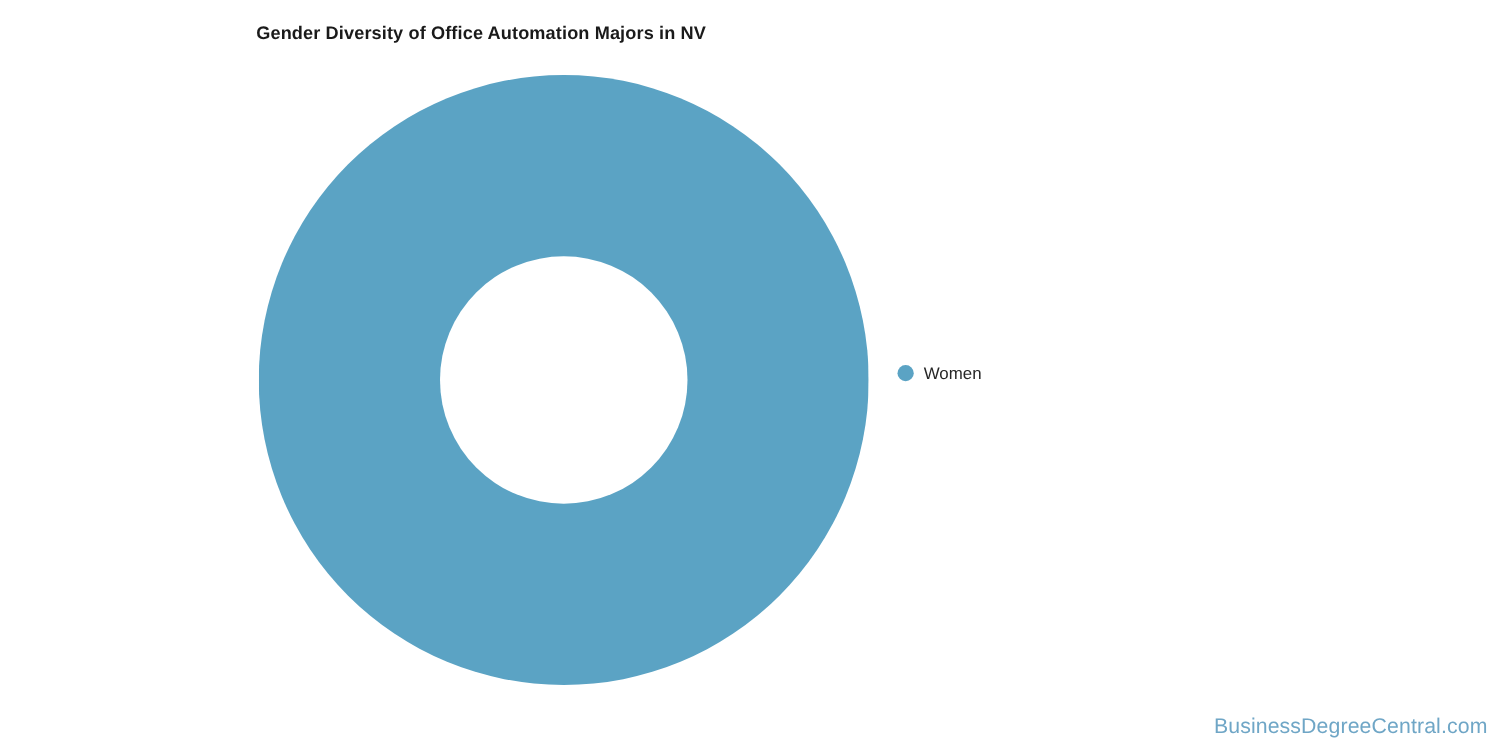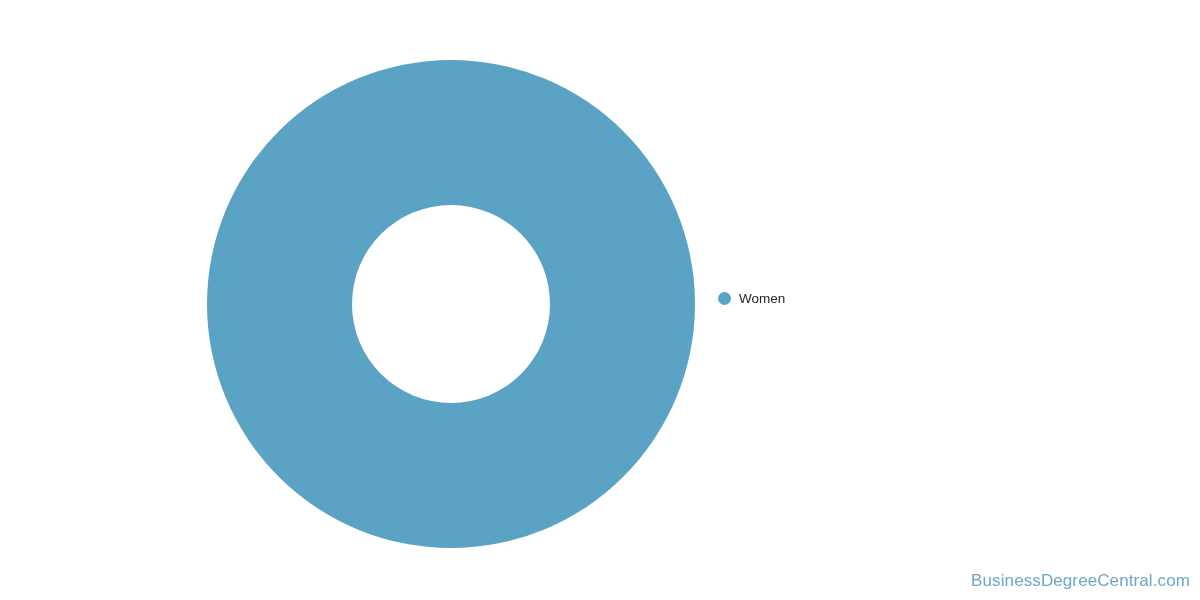--- a/index.html
+++ b/index.html
@@ -83,20 +83,21 @@
     color: #6FA6C6;
     white-space: nowrap;
     letter-spacing: 0.1px;
   }
 </style>
 </head>
 <body>
 
 <div id="chart-figure" style="background: rgb(255, 255, 255);">
 
+  <div id="chart-title" style="color: rgb(26, 26, 26);">Gender Diversity of Office Automation Majors in NV</div>
 
   <div id="donut-plot">
     <svg viewBox="0 0 488 488" xmlns="http://www.w3.org/2000/svg">
       <defs>
         <mask id="donut-hole-mask">
           <rect x="0" y="0" width="488" height="488" fill="#fff"></rect>
           <circle cx="244" cy="244" r="99" fill="#000"></circle>
         </mask>
       </defs>
       <circle id="donut-slice-women" cx="244" cy="244" r="244" mask="url(#donut-hole-mask)" fill="#5BA3C4"></circle>

